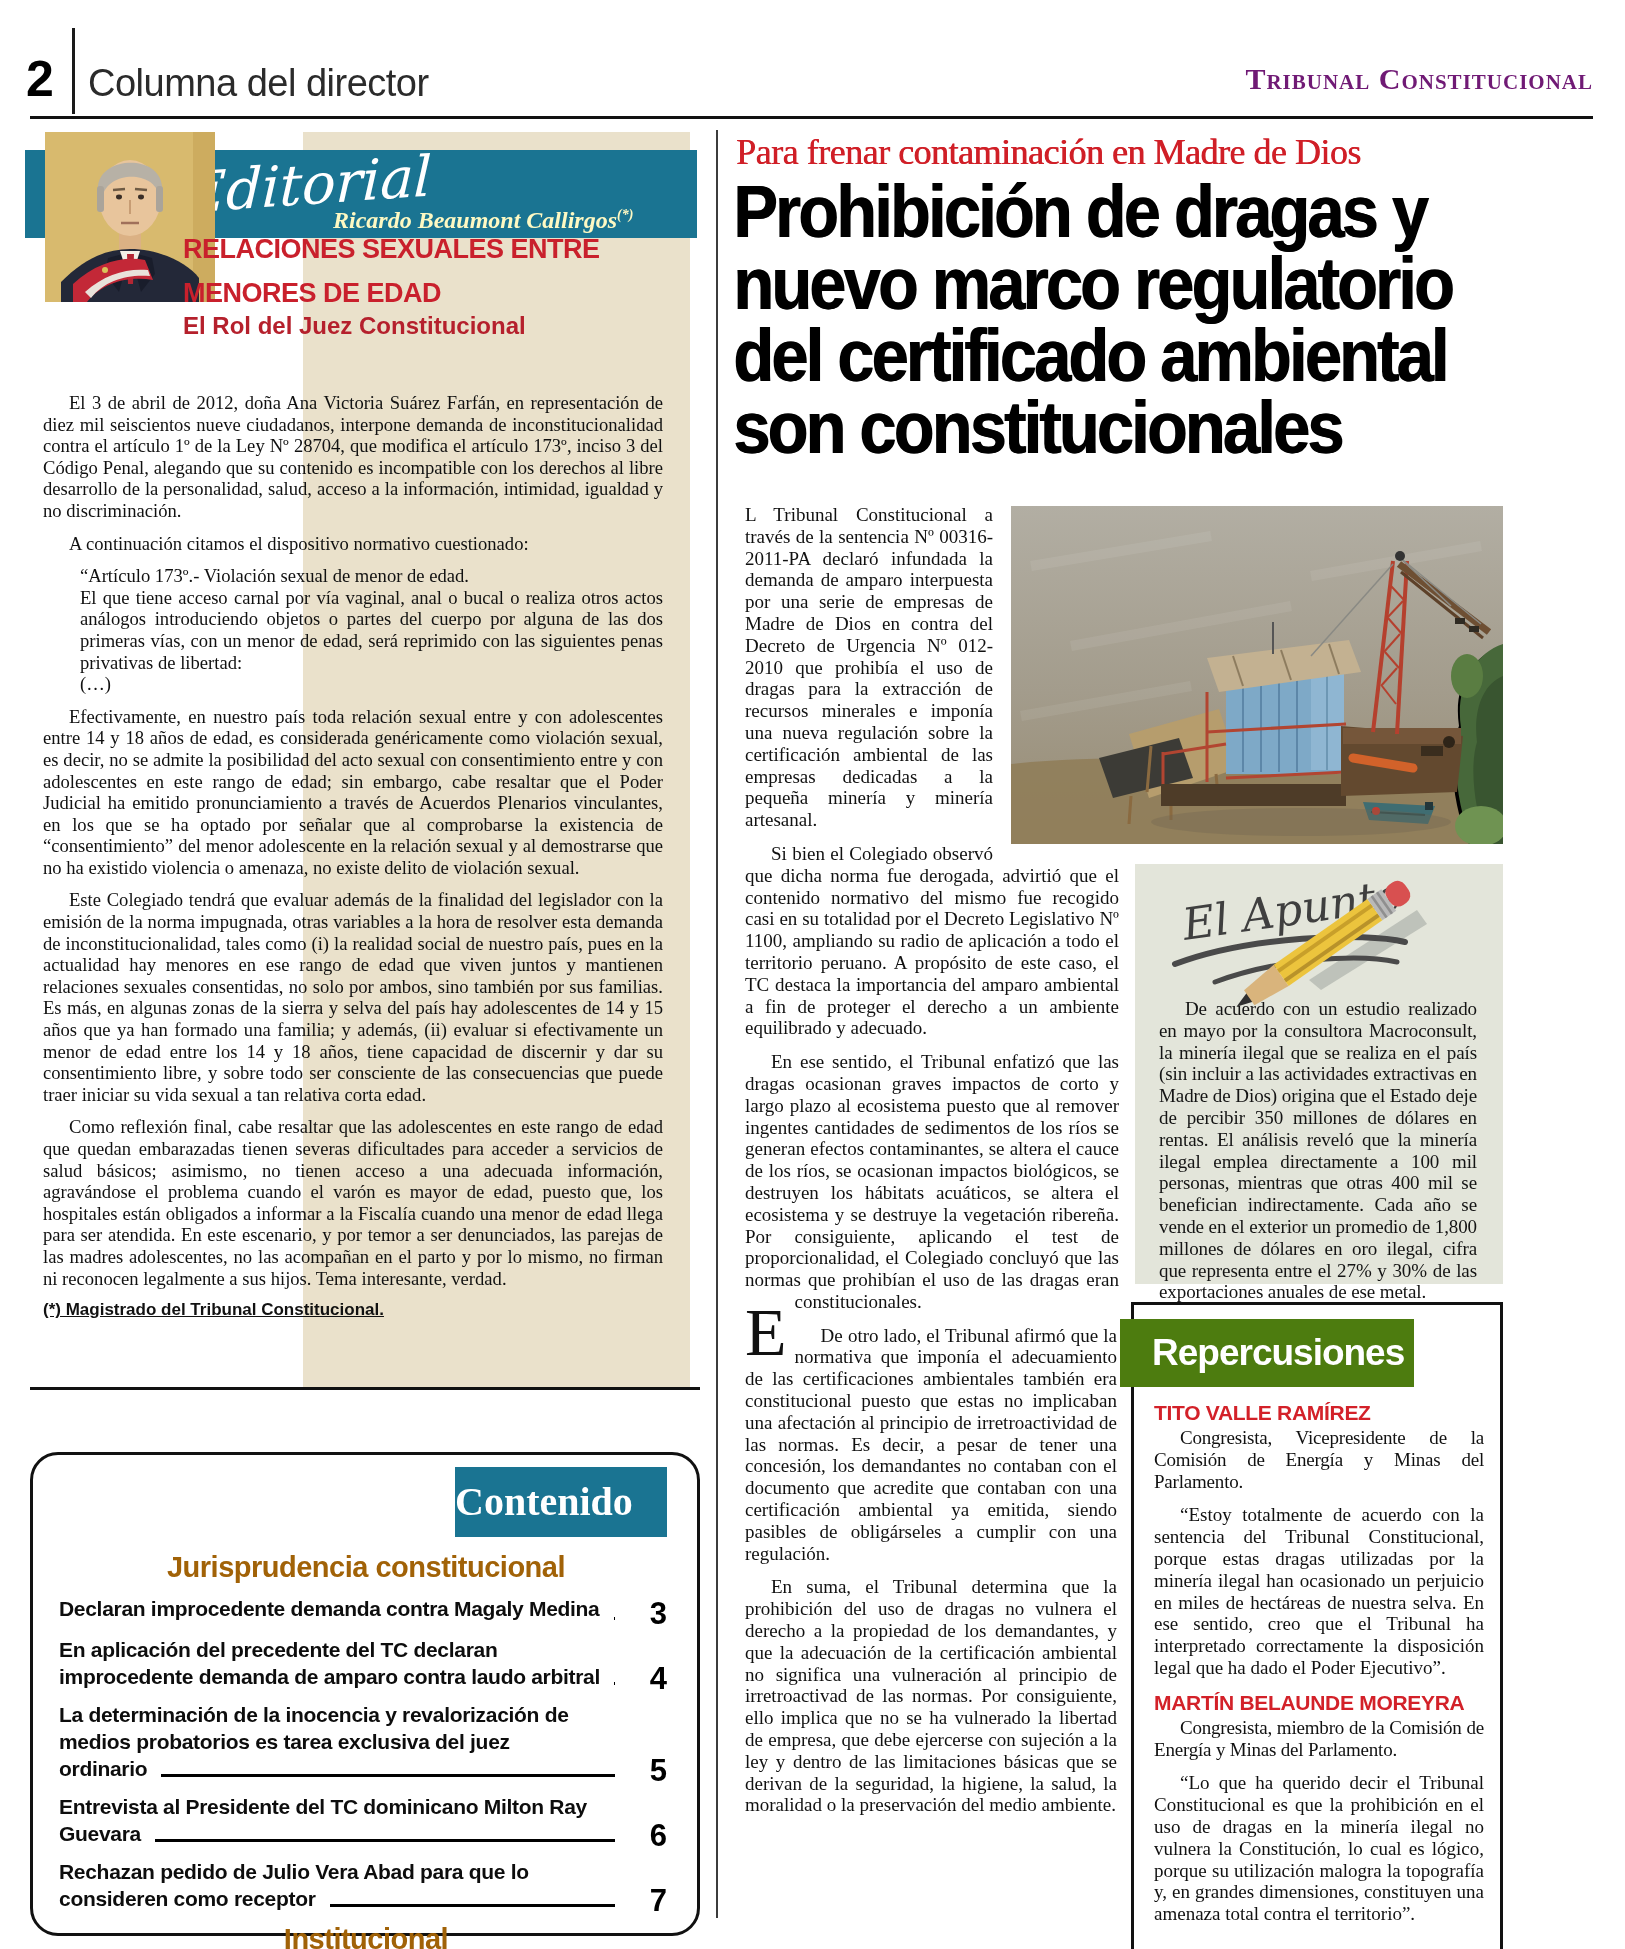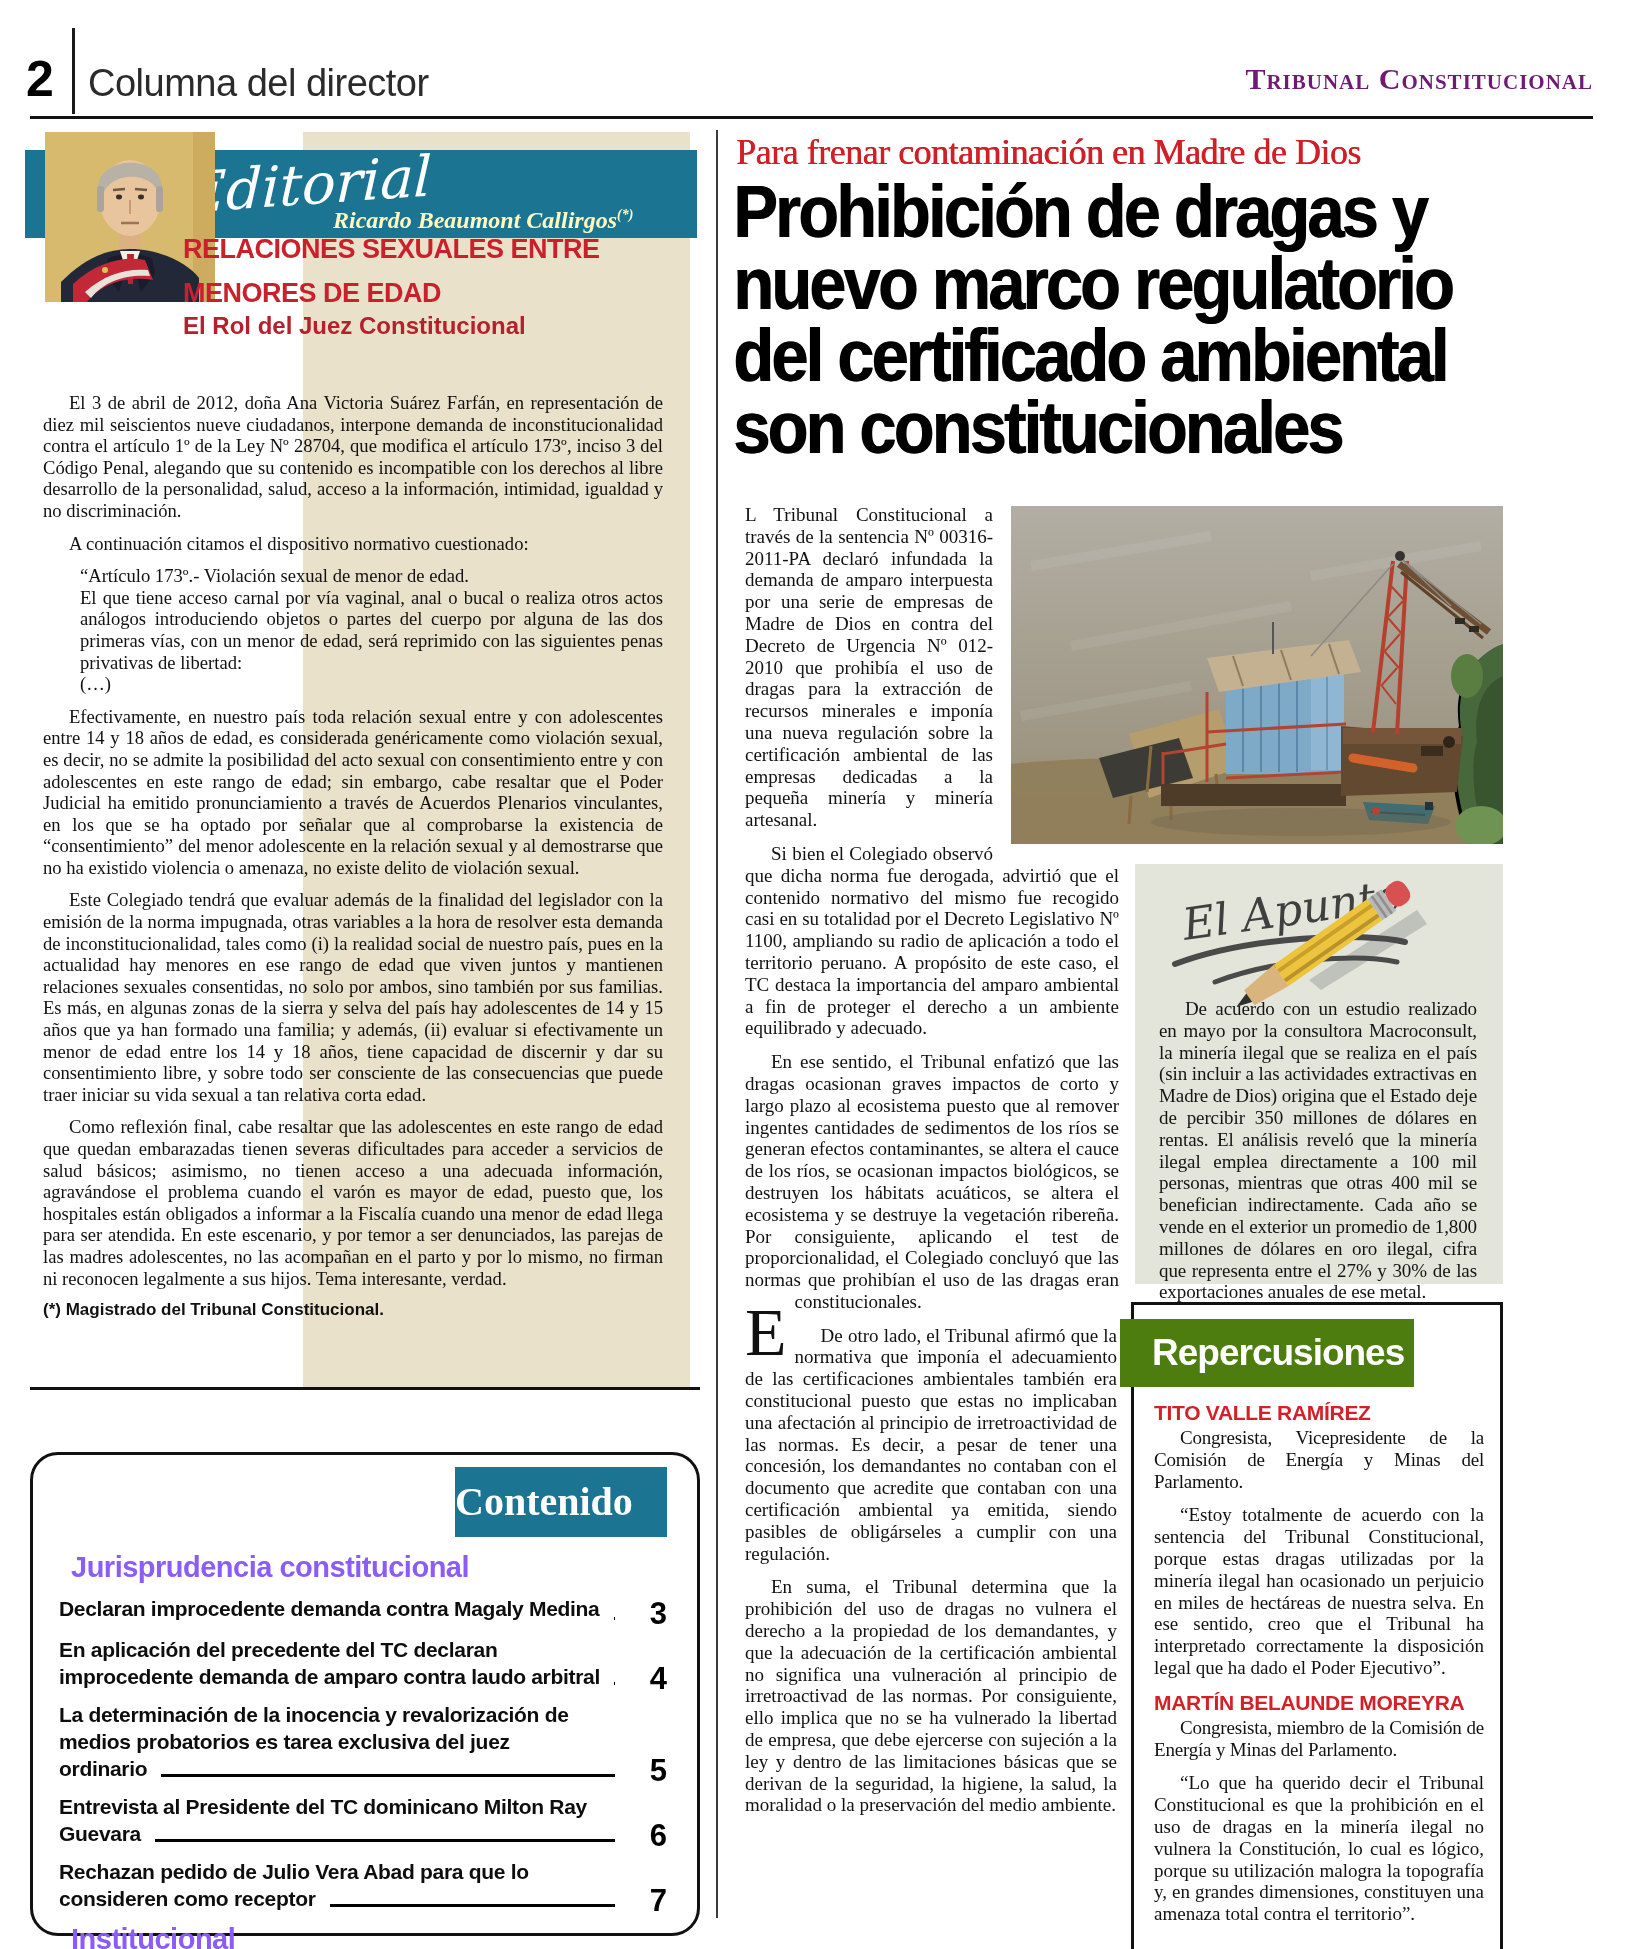--- a/index.html
+++ b/index.html
@@ -25,28 +25,28 @@
   .portrait { position:absolute; left:15px; top:2px; width:170px; height:170px; z-index:2; box-shadow:0 0 0 1px #b39a55 inset; }
   .ed-kicker { position:absolute; left:153px; font:bold 27px/30px "Liberation Sans",sans-serif; color:#c9202c; letter-spacing:-0.5px; z-index:2; }
   .ed-kicker.l1 { top:104px; }
   .ed-kicker.l2 { top:148px; }
   .ed-subtitle { position:absolute; left:153px; top:182px; font:bold 24px/27px "Liberation Sans",sans-serif; color:#b5202c; z-index:2; }
   .ed-body { position:absolute; left:13px; top:262px; width:620px; z-index:2; }
   .ed-body p { font:18.6px/21.6px "Liberation Serif",serif; text-align:justify; margin-bottom:11px; hyphens:auto; }
   .ed-body p.indent { text-indent:26px; }
   .ed-quote { margin:2px 0 11px 37px; }
   .ed-quote p { margin-bottom:0; }
-  .footnote { text-align:right; font:bold 17px/20px "Liberation Sans",sans-serif !important; padding-right:4px; }
+  .footnote { text-align:right; font:bold 17px/20px "Liberation Sans",sans-serif !important; padding-right:4px;text-decoration:underline; }
   .ed-divider { position:absolute; left:0; top:1257px; width:670px; border-top:3px solid #111; }
 
   
   .toc { position:absolute; left:0; top:1322px; width:670px; height:484px; border:3.5px solid #111; border-radius:28px; background:#fff; padding:0 24px 0 26px; z-index:2; }
   .toc-band { position:absolute; top:12px; right:30px; width:212px; height:70px; background:#1a7492; display:flex; align-items:center; justify-content:flex-start; }
   .toc-band span { font:bold 40px/44px "Liberation Serif",serif; color:#fff; }
-  .toc-heading { font:bold 29px/32px "Liberation Sans",sans-serif; color:#8b5cf6; letter-spacing:-0.5px; margin:10px 12px 12px; }
+  .toc-heading { font:bold 29px/32px "Liberation Sans",sans-serif; color:#a16207; letter-spacing:-0.5px; margin:10px 12px 12px;text-align:center; }
   .toc-heading.first { margin-top:96px; }
   .toc-item { position:relative; padding-right:58px; margin-bottom:11px; min-height:30px; }
   .toc-rule { position:absolute; left:0; right:58px; bottom:5px; border-bottom:3px solid #000; }
   .toc-text { position:relative; z-index:1; background:#fff; padding-right:14px; font:bold 21px/27px "Liberation Sans",sans-serif; letter-spacing:-0.3px; color:#0d0d0d; }
   .toc-num { position:absolute; right:6px; bottom:-4px; font:bold 31px/31px "Liberation Sans",sans-serif; color:#000; }
 
   
   .article { position:absolute; left:733px; top:130px; width:862px; height:1810px;text-decoration:underline; }
   .kicker { position:absolute; left:3px; top:2px; font:36px/40px "Liberation Serif",serif; color:#d01f27; text-shadow:0.6px 0 0 #d01f27; letter-spacing:-0.5px; }
   .headline { position:absolute; left:0px; top:46px; }

